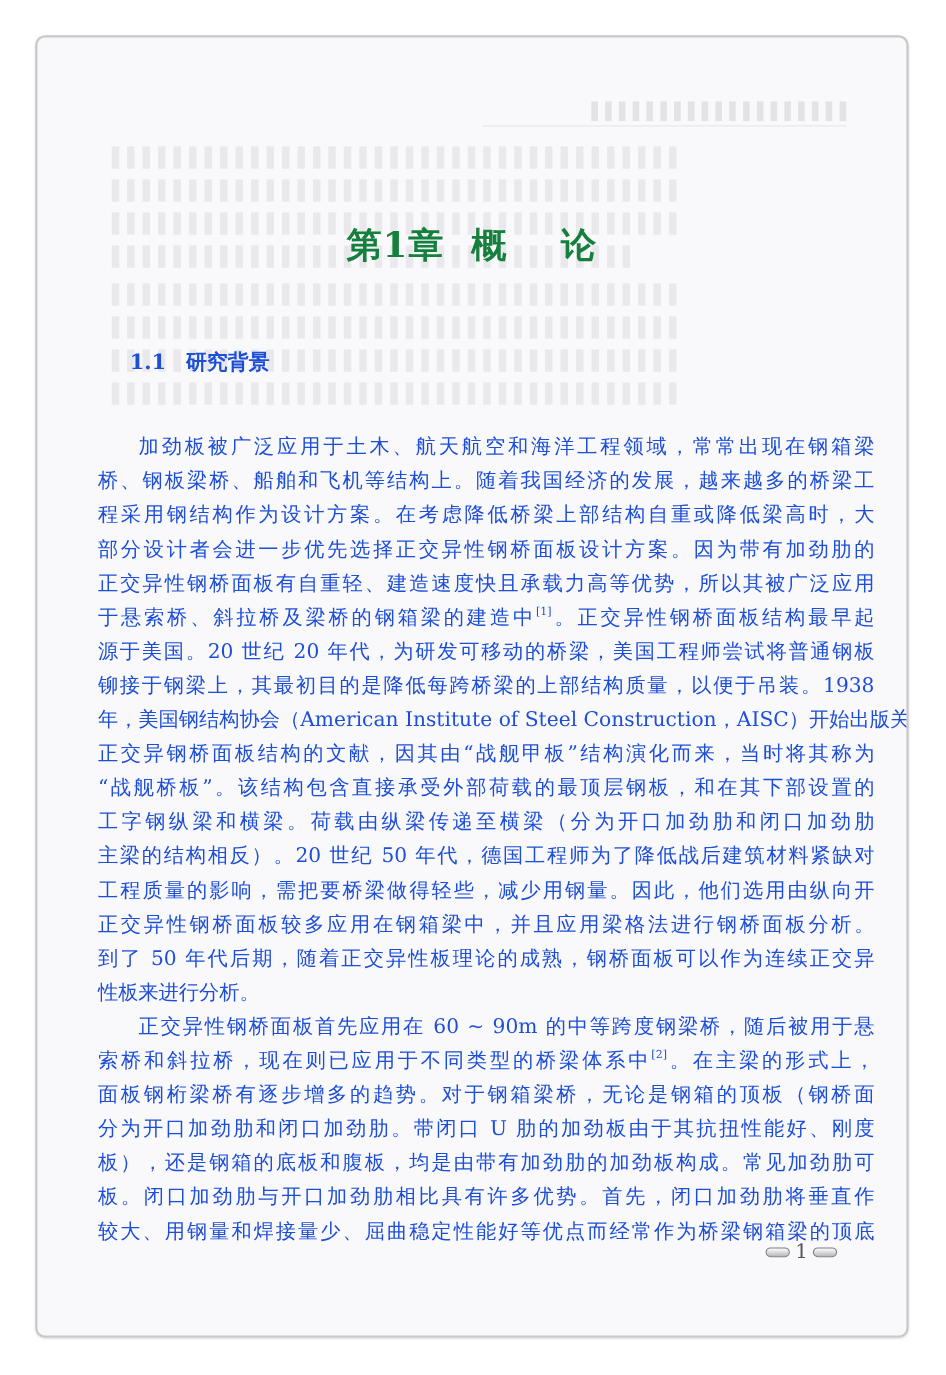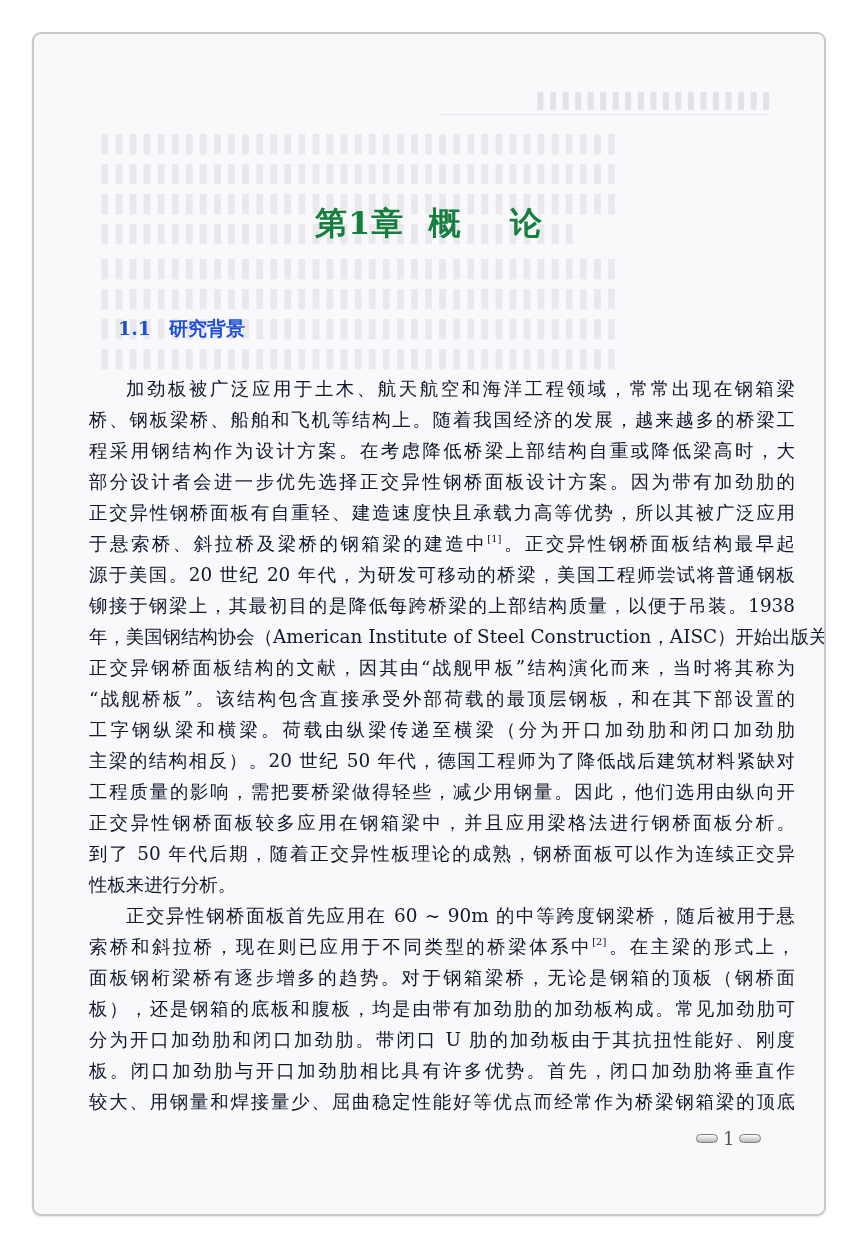--- a/index.html
+++ b/index.html
@@ -68,25 +68,25 @@
       color: #1d4ed8;
       white-space: pre;
     }
     .section-heading .num {
       font-family: "DejaVu Serif", "Liberation Serif", serif;
       margin-right: 18px;
     }
     .body-text {
       position: absolute;
       left: 55px;
-      top: 339px;
+      top: 357px;
       width: 706px;
       font-family: "DejaVu Serif", "Liberation Serif", serif;
       font-size: 18.4px;
-      color: #0f172a;
+      color: #1d4ed8;
     }
     .line {
       height: 31.0px;
       line-height: 31.0px;
       white-space: nowrap;
       text-align: justify;
       text-align-last: justify;
       overflow: visible;
     }
     .line.indent {
@@ -155,22 +155,22 @@
     <div class="line">工字钢纵梁和横梁。荷载由纵梁传递至横梁（分为开口加劲肋和闭口加劲肋</div>
     <div class="line">主梁的结构相反）。20 世纪 50 年代，德国工程师为了降低战后建筑材料紧缺对</div>
     <div class="line">工程质量的影响，需把要桥梁做得轻些，减少用钢量。因此，他们选用由纵向开</div>
     <div class="line">正交异性钢桥面板较多应用在钢箱梁中，并且应用梁格法进行钢桥面板分析。</div>
     <div class="line">到了 50 年代后期，随着正交异性板理论的成熟，钢桥面板可以作为连续正交异</div>
     <div class="line last">性板来进行分析。</div>
 
     <div class="line indent">正交异性钢桥面板首先应用在 60 ~ 90m 的中等跨度钢梁桥，随后被用于悬</div>
     <div class="line"><span>索桥和斜拉桥，现在则已应用于不同类型的桥梁体系中</span><sup class="ref">[2]</sup><span>。在主梁的形式上，</span></div>
     <div class="line">面板钢桁梁桥有逐步增多的趋势。对于钢箱梁桥，无论是钢箱的顶板（钢桥面</div>
+    <div class="line">分为开口加劲肋和闭口加劲肋。带闭口 U 肋的加劲板由于其抗扭性能好、刚度</div>
     <div class="line">板），还是钢箱的底板和腹板，均是由带有加劲肋的加劲板构成。常见加劲肋可</div>
-    <div class="line">分为开口加劲肋和闭口加劲肋。带闭口 U 肋的加劲板由于其抗扭性能好、刚度</div>
     <div class="line">板。闭口加劲肋与开口加劲肋相比具有许多优势。首先，闭口加劲肋将垂直作</div>
     <div class="line">较大、用钢量和焊接量少、屈曲稳定性能好等优点而经常作为桥梁钢箱梁的顶底</div>
   </div>
 
   <div class="page-number">
     <span class="pill"></span>
     <span>1</span>
     <span class="pill"></span>
   </div>
 

